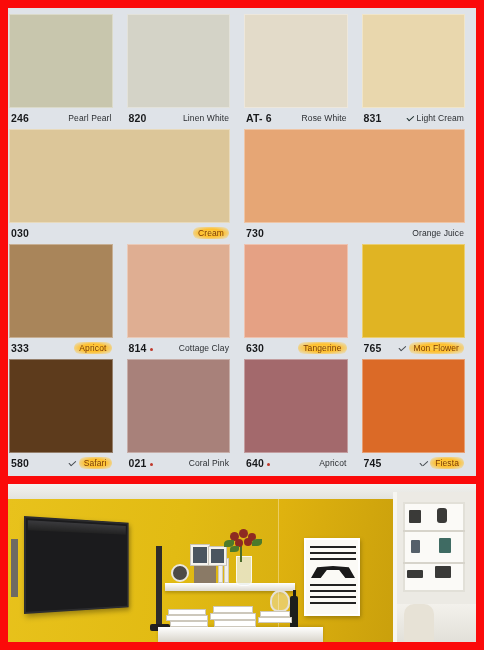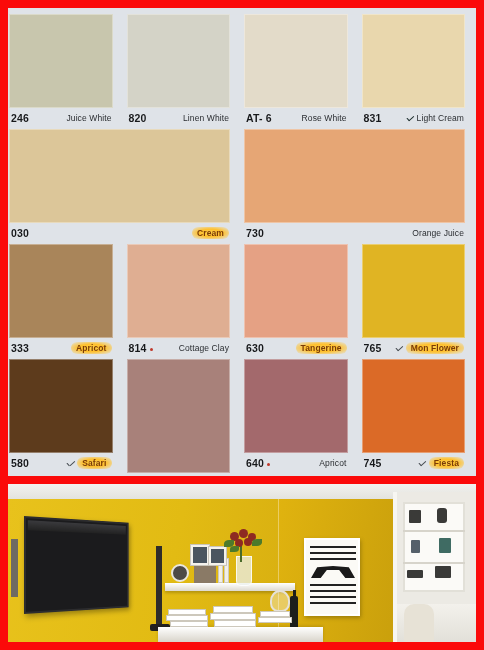--- a/index.html
+++ b/index.html
@@ -51,21 +51,21 @@
     display:inline-block;width:3px;height:3px;border-radius:50%;
     background:#c0392b;vertical-align:middle;margin-left:3px;
   }
   .nm{
     display:flex;align-items:center;gap:2px;white-space:nowrap;
   }
   .nm-text{
     font-size:8.5px;color:#2a2d31;letter-spacing:.1px;
   }
   .nm.hl .nm-text{
-    color:#7a3b07;font-weight:bold;
+    color:#7a3b07;font-weight:normal;
     background:radial-gradient(ellipse at center,#ffd24a 0%,#ffc02e 45%,rgba(255,196,46,.35) 80%,rgba(255,196,46,0) 100%);
     padding:1px 5px;border-radius:7px;
   }
   .check{
     display:inline-block;width:9px;height:7px;position:relative;flex:0 0 auto;
   }
   .check::before,.check::after{
     content:"";position:absolute;background:#233;border-radius:1px;
   }
   .check::before{width:4px;height:1.4px;transform:rotate(48deg);left:0;top:4px;}
@@ -120,21 +120,21 @@
 
   <div class="chart">
 
     <div class="chart-row">
       <div class="cell first">
         <div class="swatch" style="background: rgb(200, 198, 173);"></div>
         <div class="cap">
           <span class="code">246</span>
           <span class="nm">
 
-            <span class="nm-text">Juice White</span>
+            <span class="nm-text">Pearl Pearl</span>
           </span>
         </div>
       </div>
       <div class="cell">
         <div class="swatch" style="background: rgb(212, 211, 199);"></div>
         <div class="cap">
           <span class="code">820</span>
           <span class="nm">
 
             <span class="nm-text">Linen White</span>
@@ -235,20 +235,27 @@
         <div class="cap">
           <span class="code">580</span>
           <span class="nm hl">
             <span class="check"></span>
             <span class="nm-text">Safari</span>
           </span>
         </div>
       </div>
       <div class="cell">
         <div class="swatch" style="background: rgb(168, 129, 122);"></div>
+        <div class="cap">
+          <span class="code">021<span class="dot"></span></span>
+          <span class="nm">
+
+            <span class="nm-text">Coral Pink</span>
+          </span>
+        </div>
       </div>
       <div class="cell">
         <div class="swatch" style="background: rgb(163, 105, 108);"></div>
         <div class="cap">
           <span class="code">640<span class="dot"></span></span>
           <span class="nm">
 
             <span class="nm-text">Apricot</span>
           </span>
         </div>

